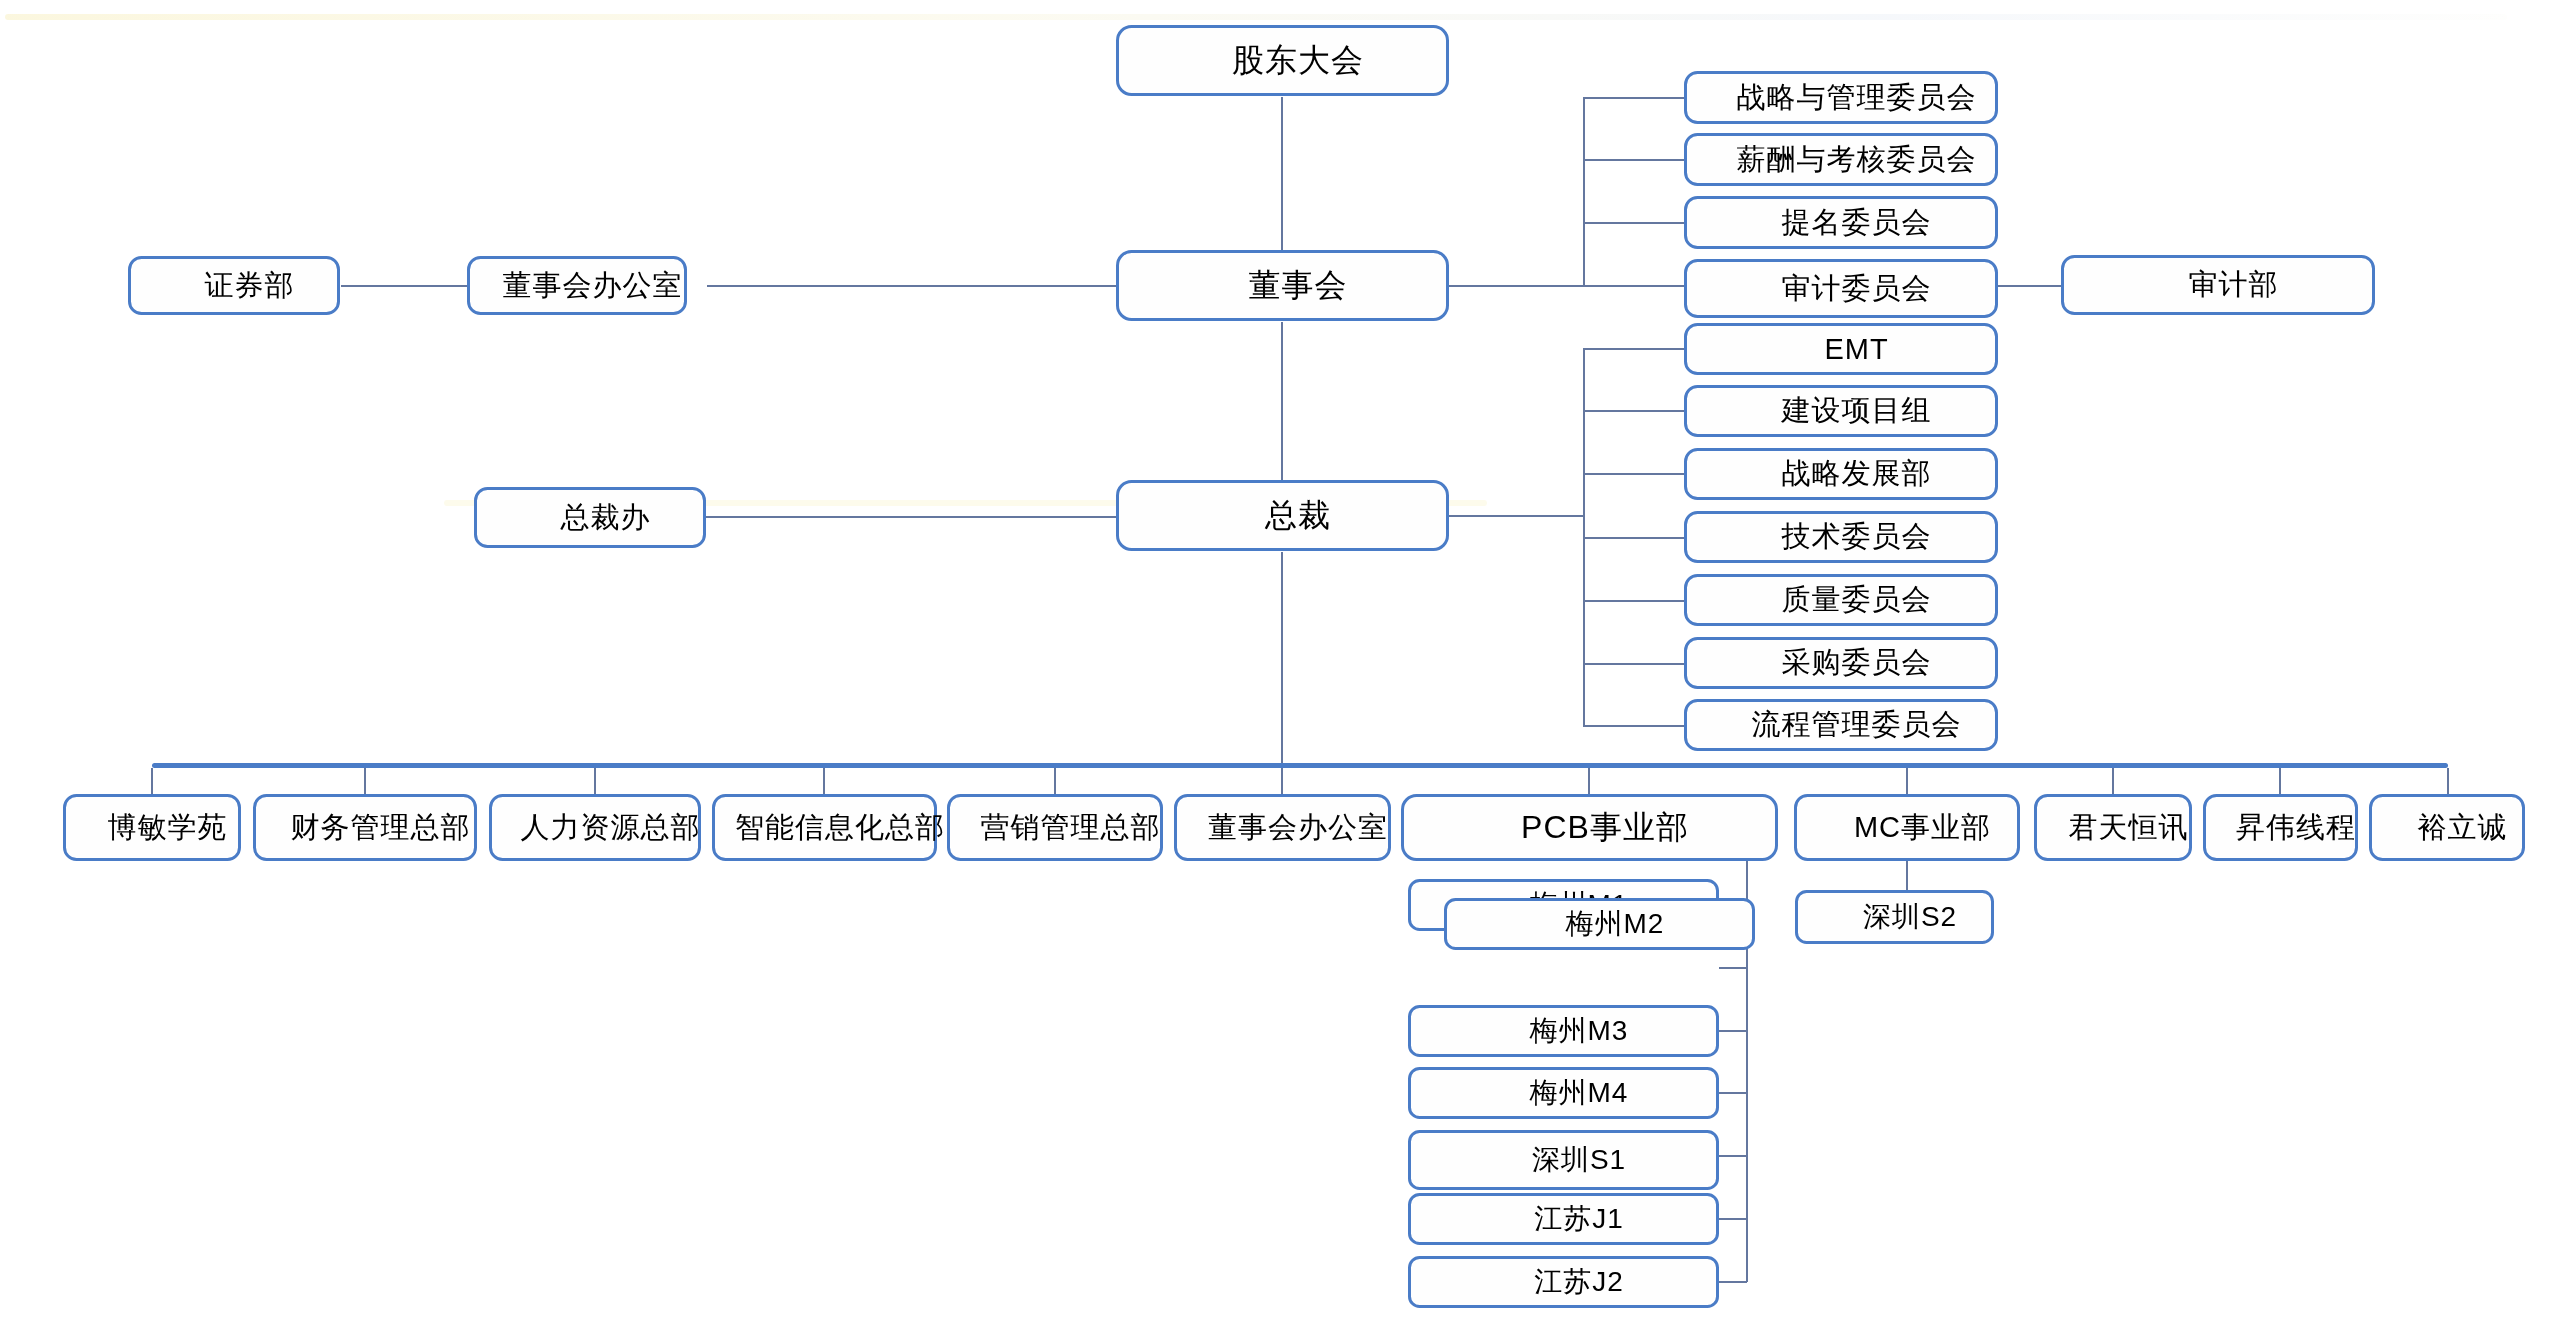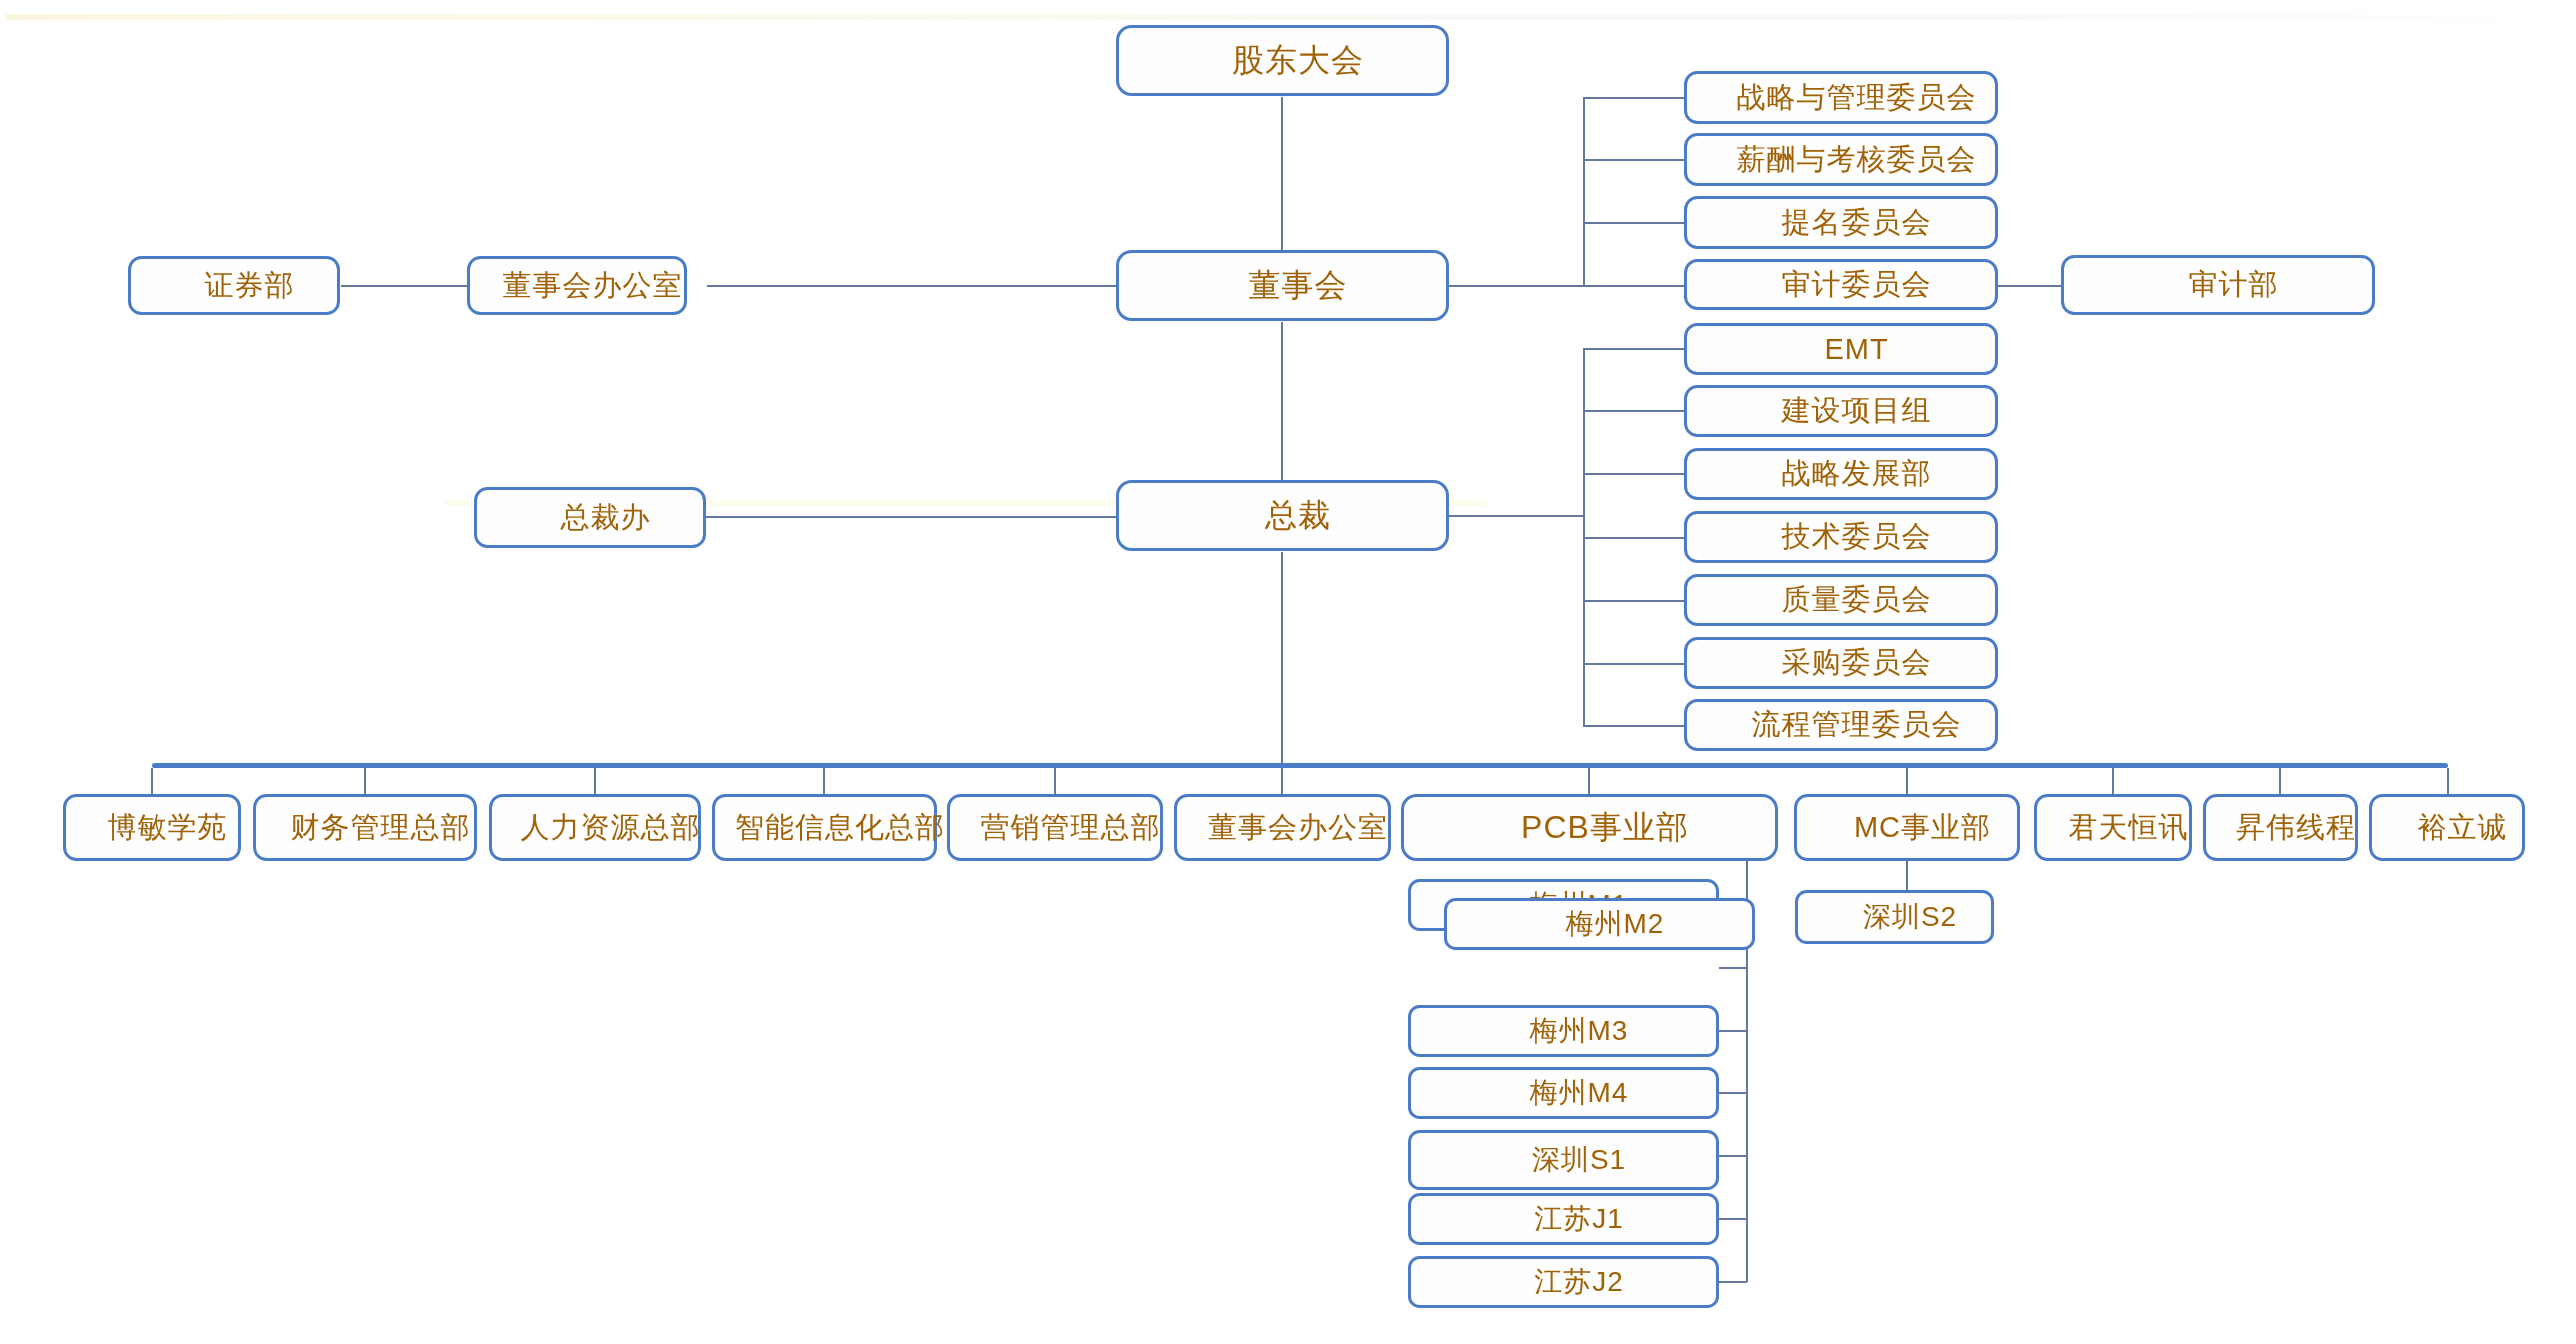--- a/index.html
+++ b/index.html
@@ -4,21 +4,21 @@
 <style>
   html,body{margin:0;padding:0;background:#ffffff;}
   .canvas{
     position:relative;width:2576px;height:1345px;background:#ffffff;overflow:hidden;
     font-family:"Liberation Sans","DejaVu Sans",sans-serif;
   }
   .node{
     position:absolute;box-sizing:border-box;
     border:3.9px solid #4a7cc7;border-radius:13.5px;background:#fefefe;
     display:flex;align-items:center;justify-content:center;
-    font-size:29px;color:#a16207;letter-spacing:1px;white-space:nowrap;padding-left:31px;
+    font-size:29px;color:#000000;letter-spacing:1px;white-space:nowrap;padding-left:31px;
   }
   .node.lg{font-size:32px;border-radius:15.5px;}
   .node.sm{font-size:28px;border-radius:11.6px;}
   .h{position:absolute;height:1.9px;background:#64779f;}
   .v{position:absolute;width:1.9px;background:#64779f;}
   .bus{position:absolute;height:4.8px;background:#4a7cc7;border-radius:2.9px;}
   .streak{position:absolute;pointer-events:none;}
 </style>
 </head>
 <body>
@@ -41,21 +41,21 @@
 
   <div class="h" style="left:1449px;top:285px;width:236px;"></div>
   <div class="v" style="left:1583px;top:97px;height:190px;"></div>
   <div class="h" style="left:1584px;top:97px;width:100px;"></div>
   <div class="h" style="left:1584px;top:159px;width:100px;"></div>
   <div class="h" style="left:1584px;top:222px;width:100px;"></div>
 
   <div class="node" style="left:1684px;top:71px;width:314px;height:53px;">战略与管理委员会</div>
   <div class="node" style="left:1684px;top:133px;width:314px;height:53px;">薪酬与考核委员会</div>
   <div class="node" style="left:1684px;top:196px;width:314px;height:53px;">提名委员会</div>
-  <div class="node" style="left:1684px;top:259px;width:314px;height:51px;">审计委员会</div>
+  <div class="node" style="left:1684px;top:259px;width:314px;height:59px;">审计委员会</div>
 
   <div class="h" style="left:1998px;top:285px;width:63px;"></div>
   <div class="node" style="left:2061px;top:255px;width:314px;height:60px;">审计部</div>
 
   <div class="v" style="left:1281px;top:322px;height:158px;"></div>
 
   <div class="node" style="left:474px;top:487px;width:232px;height:61px;">总裁办</div>
   <div class="h" style="left:706px;top:516px;width:410px;"></div>
   <div class="node lg" style="left:1116px;top:480px;width:333px;height:71px;">总裁</div>
 

